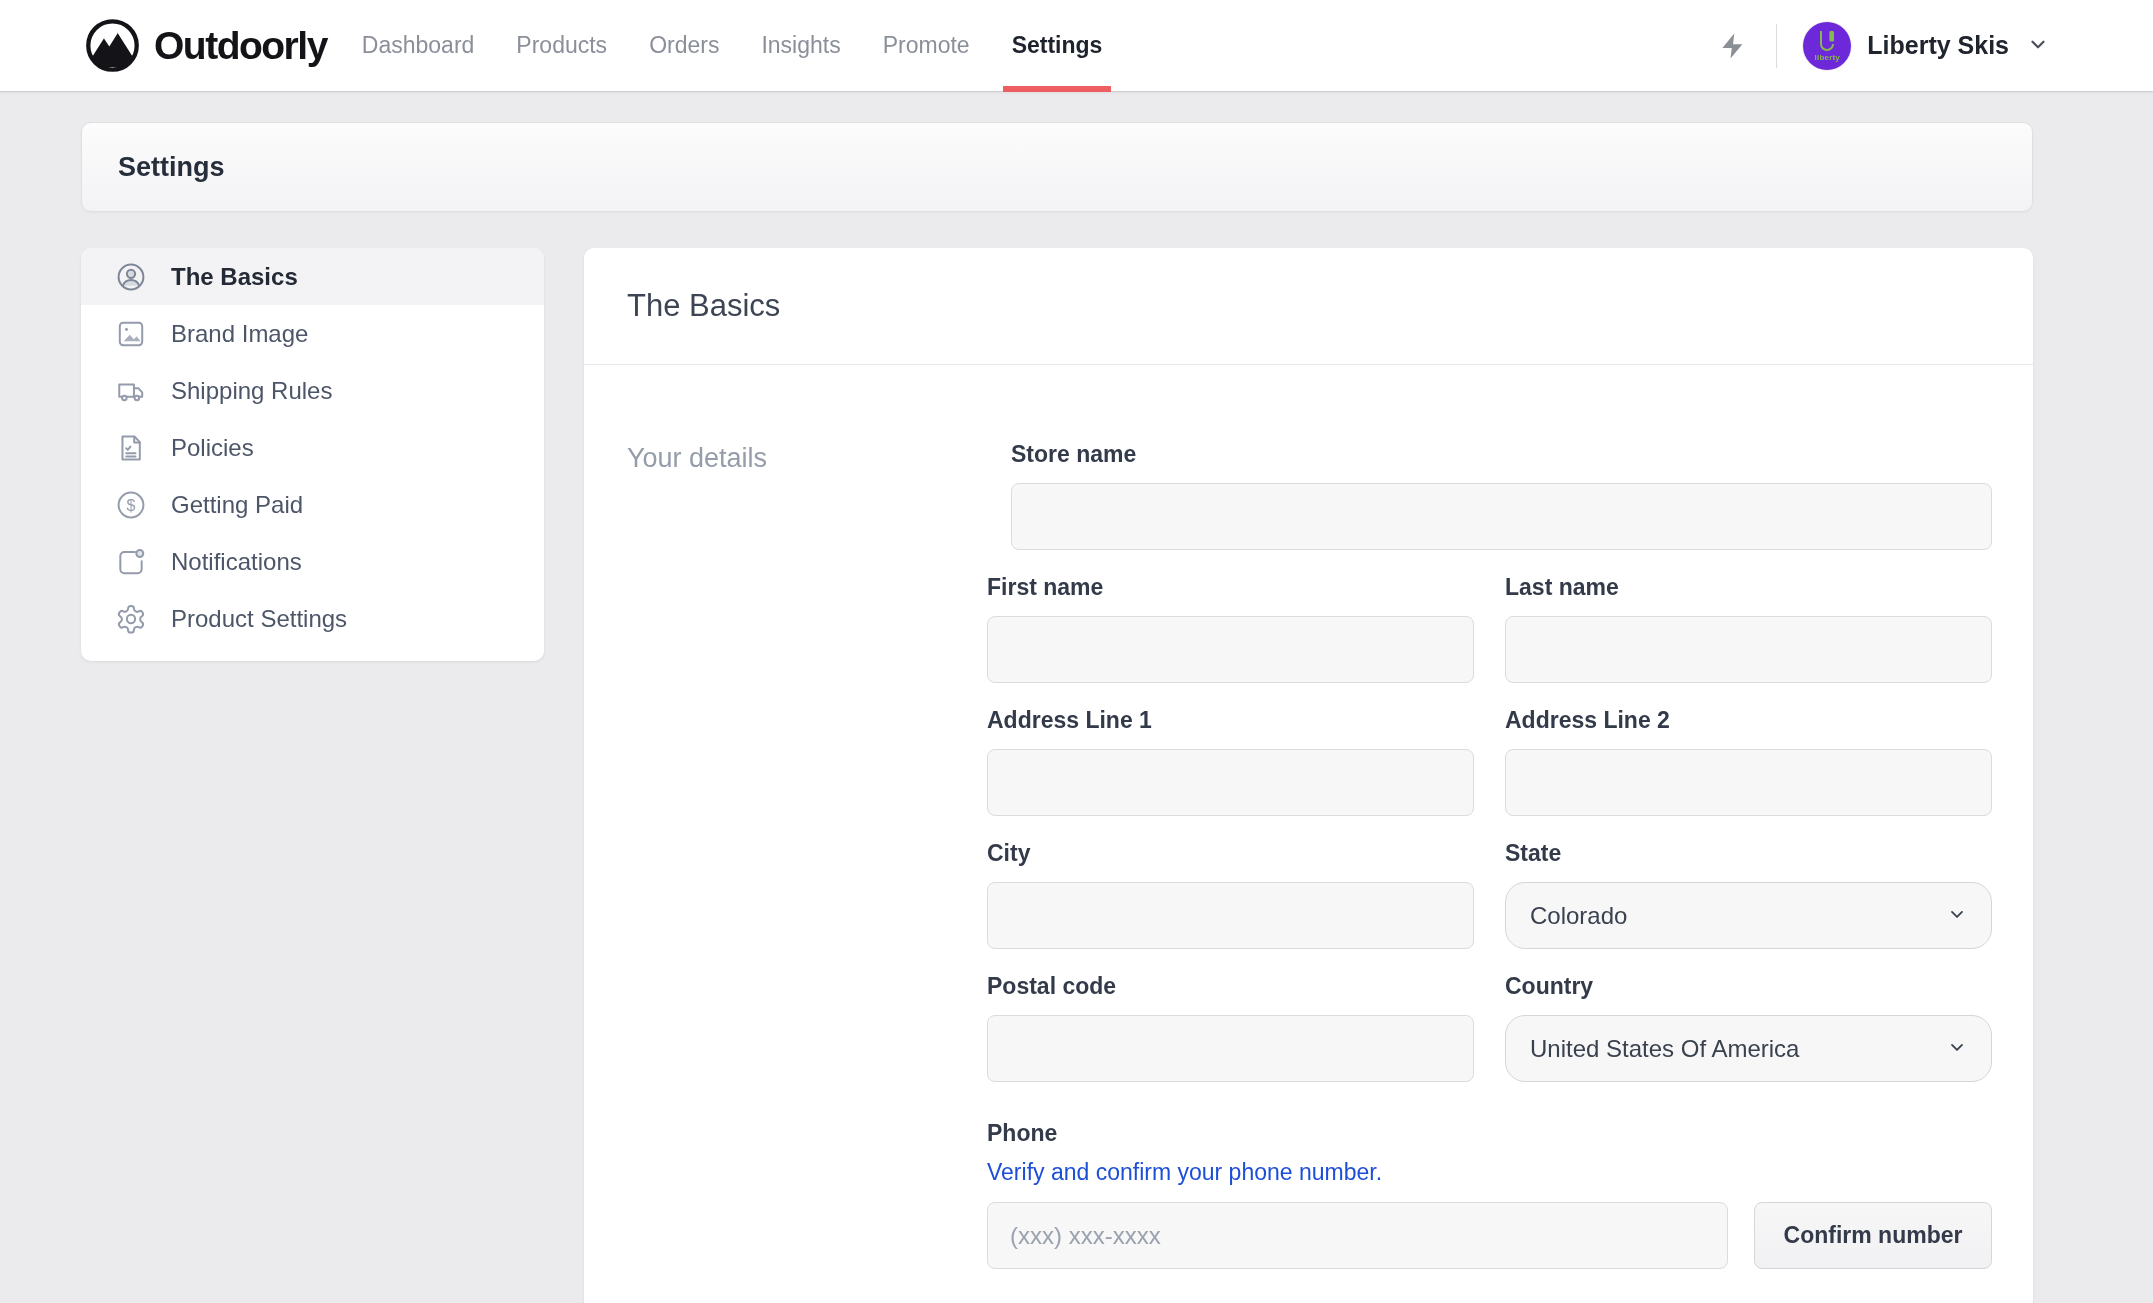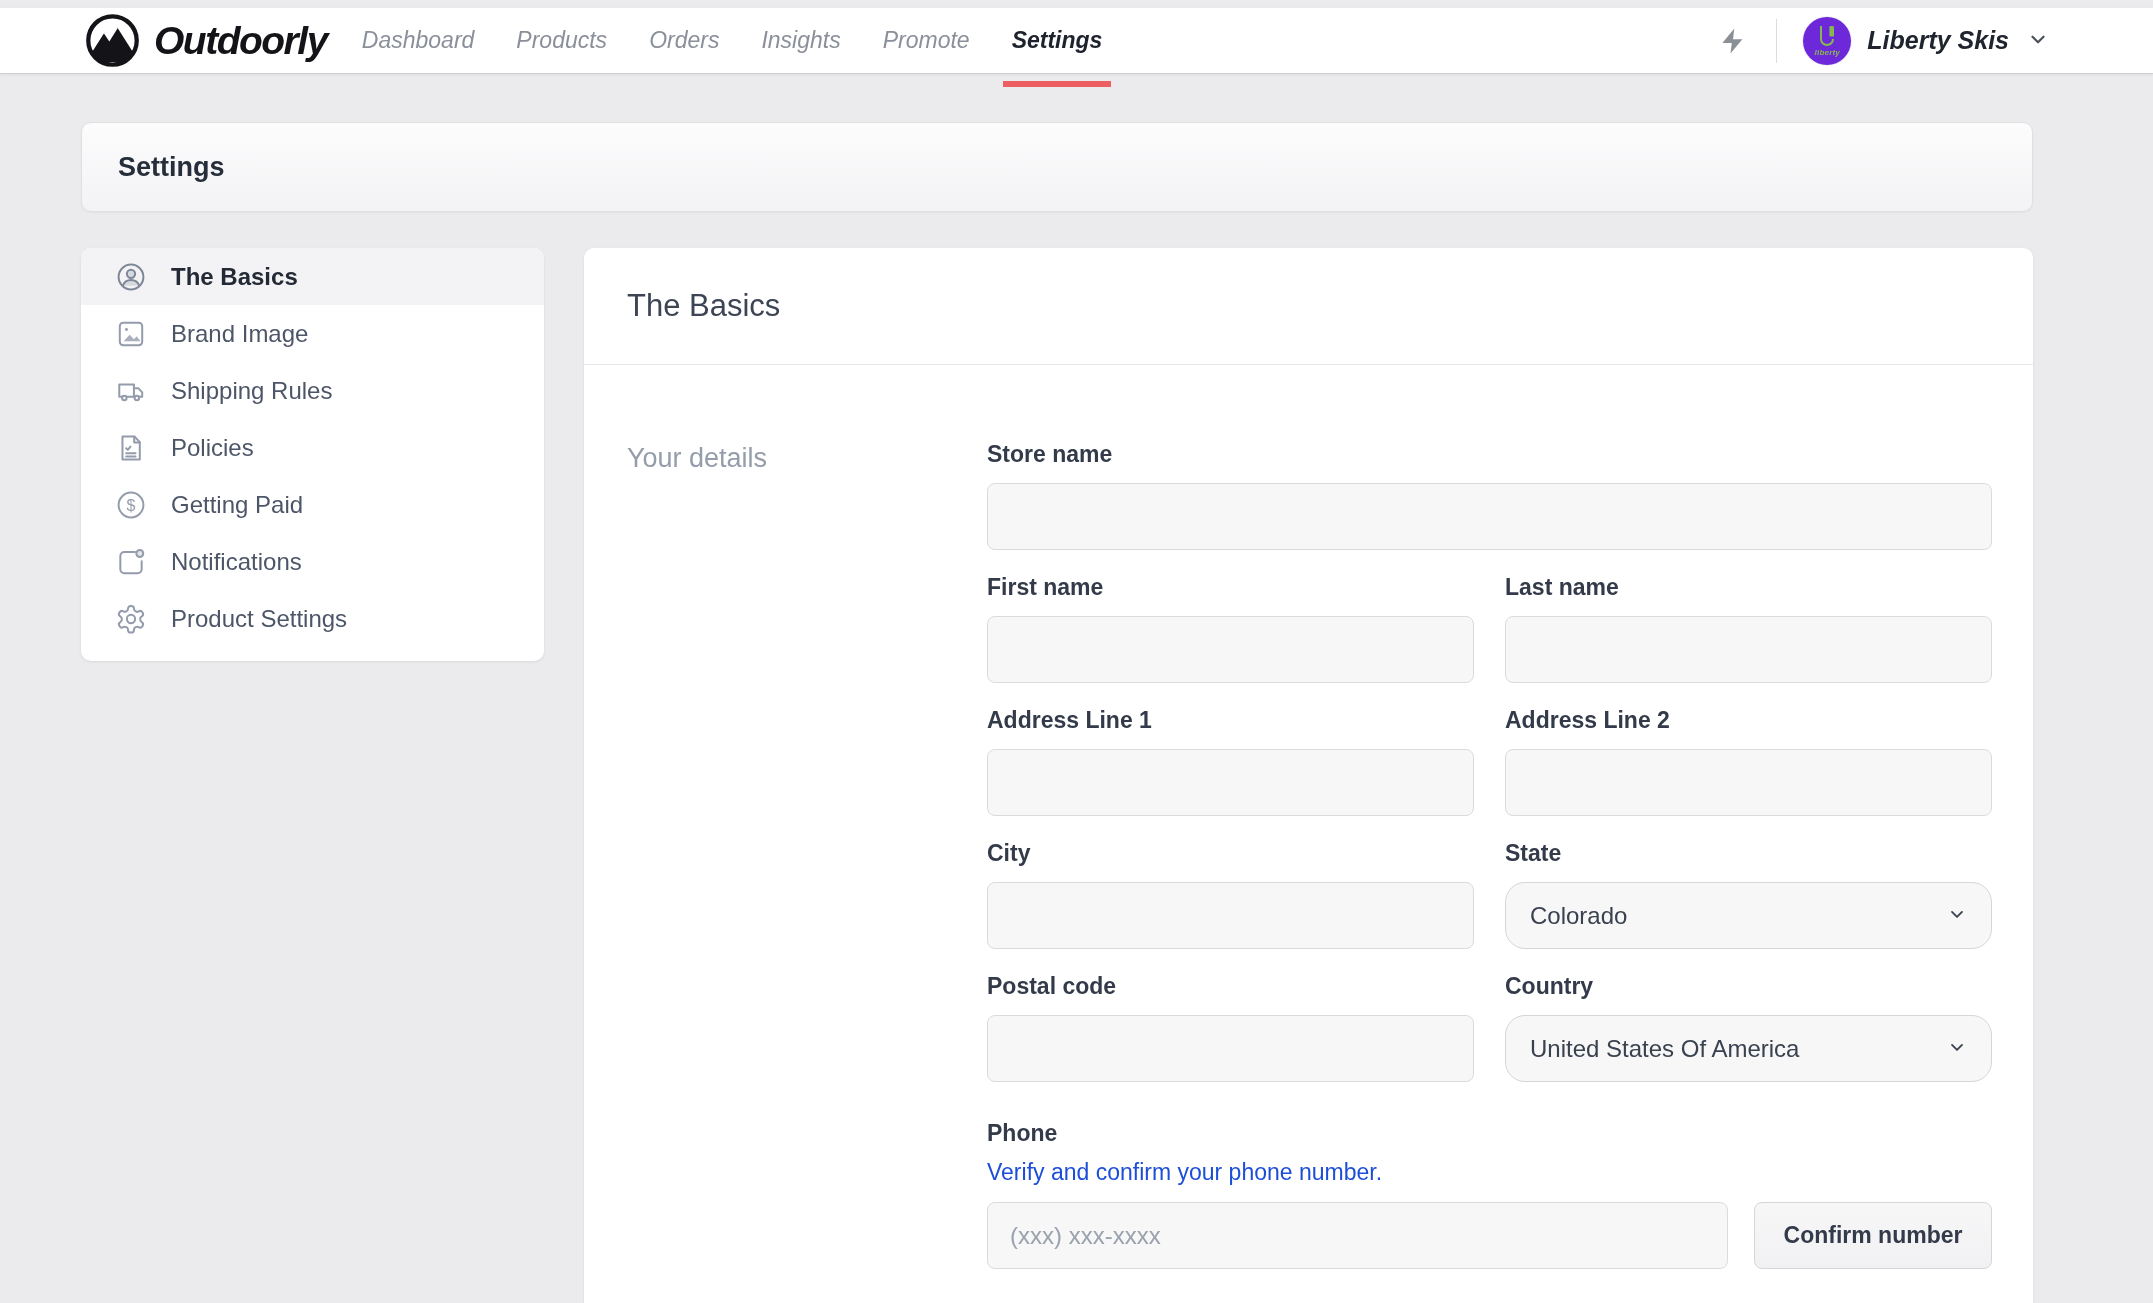--- a/index.html
+++ b/index.html
@@ -6,25 +6,25 @@
   html,body { width:2153px; height:1303px; }
   body {
     font-family:"Liberation Sans", sans-serif;
     background:#ebebed;
     position:relative;
     overflow:hidden;
     color:#272e3b;
   }
   
   .navbar {
-    position:absolute; top:8px; left:0; width:2153px; height:66px;
+    position:absolute; top:0; left:0; width:2153px; height:92px;
     background:#fff; border-bottom:1px solid #cfcfd2;
     box-shadow:0 1px 3px rgba(0,0,0,.06);
     display:flex; align-items:center;
-    padding:0 104px 0 84px; z-index:5;font-style:italic;
+    padding:0 104px 0 84px; z-index:5;
   }
   .brand { display:flex; align-items:center; gap:13px; cursor:pointer; }
   .brand-name { font-size:39px; font-weight:800; color:#141418; letter-spacing:-1.5px; }
   .nav-items { display:flex; height:90px; margin-left:14px; }
   .nav-item {
     display:flex; align-items:center; height:100%;
     padding:0 21px; font-size:23px; color:#8a8f99;
     position:relative; cursor:pointer; white-space:nowrap;
   }
   .nav-item.active { color:#1d222c; font-weight:700; }
@@ -84,21 +84,21 @@
   .finput {
     width:100%; height:67px; background:#f7f7f8;
     border:1px solid #dbdbde; border-radius:8px;
     padding:0 22px; font-size:24px; color:#3f4654;
     font-family:"Liberation Sans", sans-serif; outline:none;
   }
   .finput::placeholder { color:#9aa2ae; }
   .frow { display:flex; gap:31px; margin-top:24px; }
   .fcol { flex:1; min-width:0; }
   .field-block { margin-top:38px; }
-  .field-block:first-child { margin-top:0; }
+  .field-block:first-child { margin-top:0;margin-left:24px; }
   .fselect {
     width:100%; height:67px; background:#f7f7f8;
     border:1px solid #d6d6da; border-radius:20px;
     display:flex; align-items:center; justify-content:space-between;
     padding:0 24px; font-size:24px; color:#3a414f; cursor:pointer;
   }
   .helper { font-size:23px; color:#1d4ed8; margin-top:9px; }
   .phone-row { display:flex; gap:26px; margin-top:16px; }
   .phone-col { flex:1; }
   .confirm-btn {

